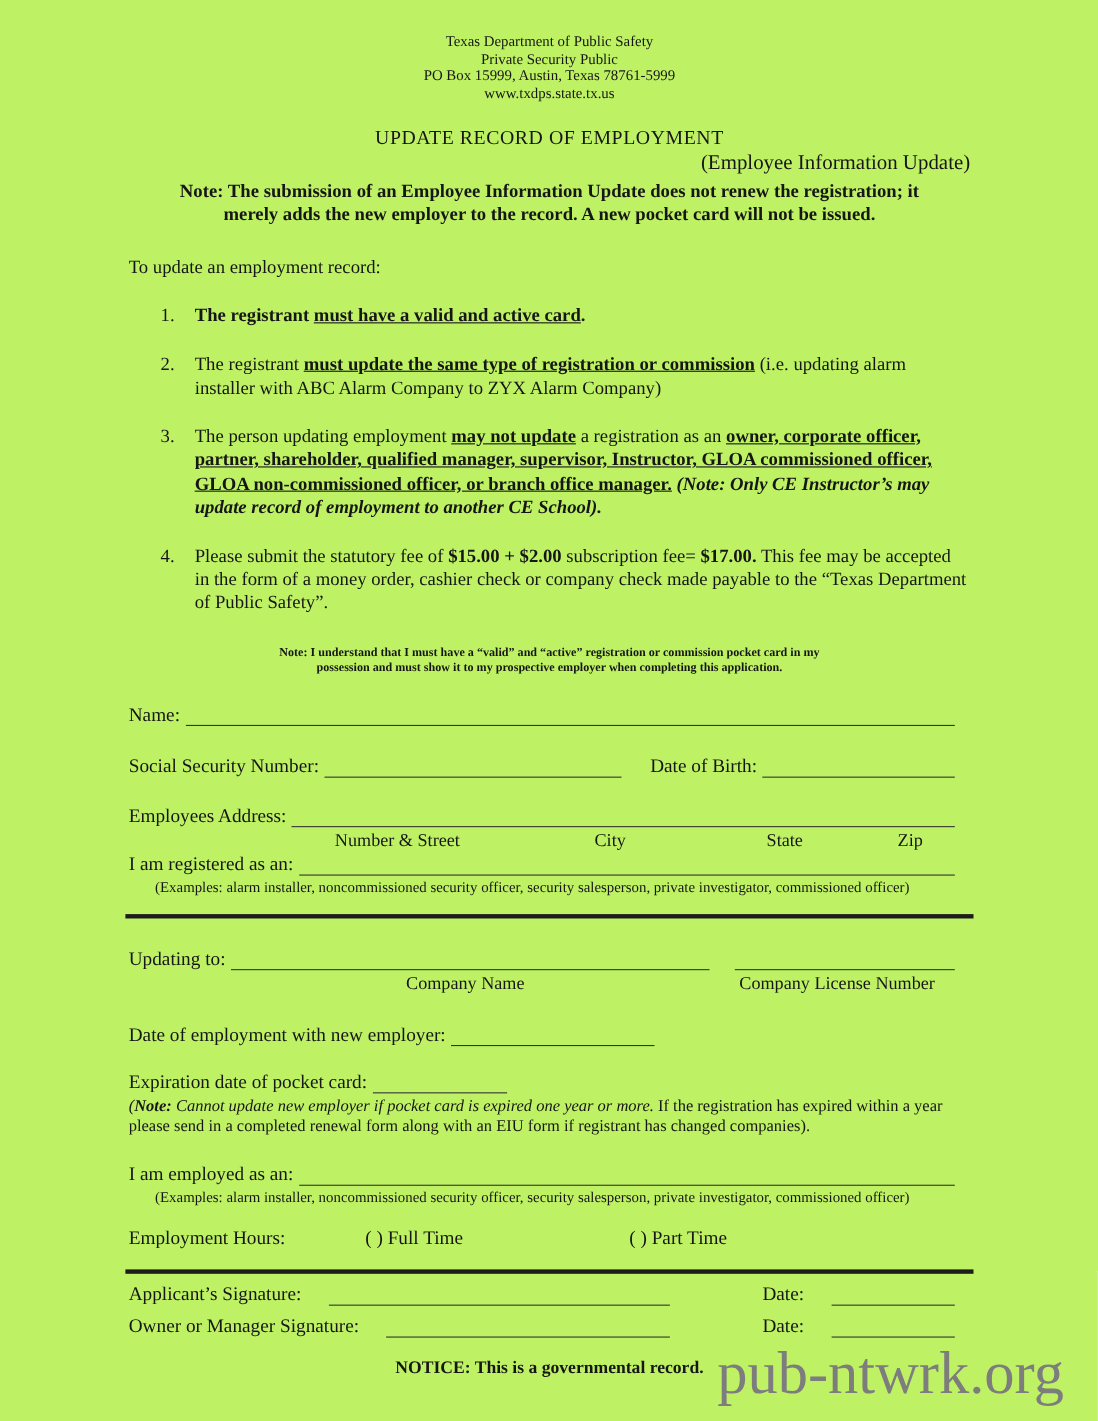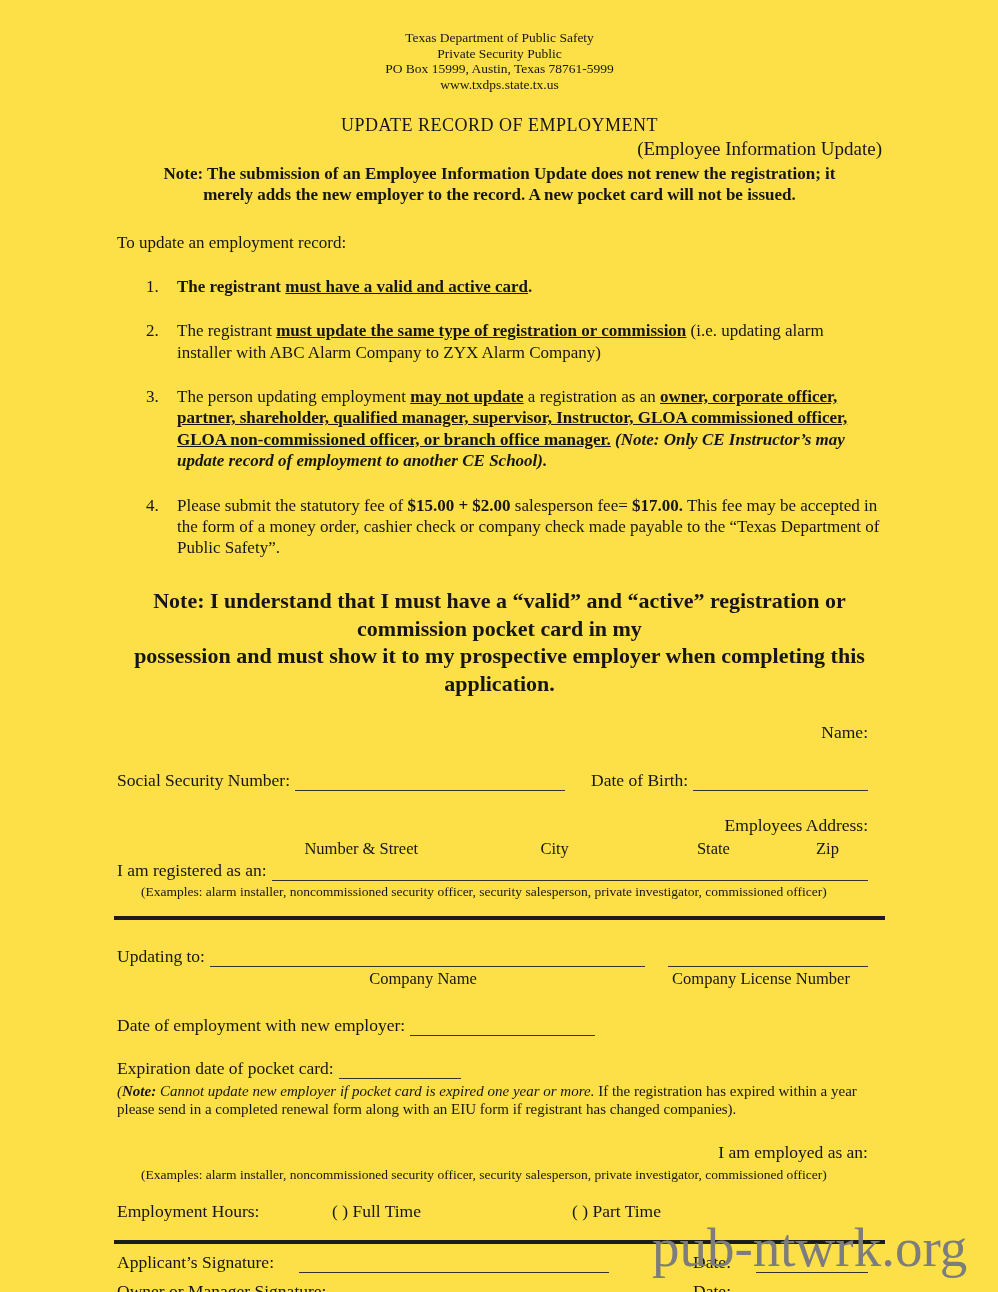--- a/index.html
+++ b/index.html
@@ -1,50 +1,50 @@
 <!DOCTYPE html>
 <html><head>
 <meta charset="utf-8">
 <style>
   html,body{margin:0;padding:0;background:#e8e8e8;}
   .page{
-    width:998px;height:1292px;background:#fde047;box-sizing:border-box;
+    width:998px;height:1292px;background:#bef264;box-sizing:border-box;
     padding:30px 116px 0 117px;position:relative;overflow:hidden;
     font-family:"Liberation Serif",serif;color:#161616;margin:0 auto;
   }
   .b{font-weight:bold;}
   .u{text-decoration:underline;}
   .i{font-style:italic;}
   .agency{text-align:center;font-size:13.5px;line-height:1.16;}
   .form-title{text-align:center;font-size:18px;font-weight:normal;margin-top:22px;letter-spacing:.5px;}
   .form-subtitle{text-align:right;font-size:19px;margin-top:2px;}
   .top-note{text-align:center;font-weight:bold;font-size:17px;line-height:1.24;margin-top:3px;}
   .intro{font-size:17px;margin-top:28px;}
   .rule-item{display:flex;margin-top:23px;font-size:17px;line-height:1.26;}
   .rule-num{flex:none;width:31px;margin-left:29px;}
   .rule-text{flex:1;padding-right:2px;}
-  .mid-note{text-align:center;font-weight:bold;font-size:22px;line-height:1.26;margin-top:28px;}
+  .mid-note{text-align:center;font-weight:bold;font-size:11px;line-height:1.26;margin-top:28px;}
   .frow{display:flex;align-items:flex-end;font-size:17.5px;padding-right:14px;}
   .fl{white-space:nowrap;}
   .line{border-bottom:1.5px solid #333;height:1.05em;flex:1;margin-left:5px;}
   .line.fx{flex:none;}
   .examples{font-size:13.5px;margin:3px 0 0 24px;}
   .sublabels{display:flex;font-size:16.5px;margin-top:2px;}
   .hr-thick{height:4px;background:#1c1c1c;margin:16px -3px 0 -3px;}
   .exp-note{font-size:15px;line-height:1.22;margin-top:3px;padding-right:6px;}
   .notice{text-align:center;font-weight:bold;margin-top:18px;line-height:1.28;}
   .notice .n1{font-size:16px;}
   .watermark{
     position:absolute;left:652px;top:1216px;
     font-family:Liberation Serif, serif;font-size:55px;color:#7d7d7d;
     white-space:nowrap;pointer-events:none;
   }
   .spacer26{flex:none;width:26px;}
   .spacer18{flex:none;width:18px;}
-  .mt24{margin-top:24px;flex-direction:column;} .mt26{margin-top:26px;} .mt22{margin-top:22px;}
+  .mt24{margin-top:24px;} .mt26{margin-top:26px;} .mt22{margin-top:22px;}
   .mt20{margin-top:8px;gap:20px;} .mt18{margin-top:18px;}
   .optspan{display:inline-block;}
 </style>
 </head>
 <body>
 
 <div class="page">
 
   <div class="agency">
     <div>Texas Department of Public Safety</div>
@@ -70,21 +70,21 @@
     <div class="rule-item">
       <div class="rule-num">2.</div>
       <div class="rule-text"><span>The registrant </span><span class="b u">must update the same type of registration or commission</span><span> (i.e. updating alarm installer with ABC Alarm Company to ZYX Alarm Company)</span></div>
     </div>
     <div class="rule-item">
       <div class="rule-num">3.</div>
       <div class="rule-text"><span>The person updating employment </span><span class="b u">may not update</span><span> a registration as an </span><span class="b u">owner, corporate officer, partner, shareholder, qualified manager, supervisor, Instructor, GLOA commissioned officer, GLOA non-commissioned officer, or branch office manager.</span><span class="b i">  (Note: Only CE Instructor’s may update record of employment to another CE School).</span></div>
     </div>
     <div class="rule-item">
       <div class="rule-num">4.</div>
-      <div class="rule-text"><span>Please submit the statutory fee of </span><span class="b">$15.00 + $2.00</span><span> salesperson fee= </span><span class="b">$17.00.</span><span>  This fee may be accepted in the form of a money order, cashier check or company check made payable to the “Texas Department of Public Safety”.</span></div>
+      <div class="rule-text"><span>Please submit the statutory fee of </span><span class="b">$15.00 + $2.00</span><span> subscription fee= </span><span class="b">$17.00.</span><span>  This fee may be accepted in the form of a money order, cashier check or company check made payable to the “Texas Department of Public Safety”.</span></div>
     </div>
   </div>
 
   <div class="mid-note">
     <div>Note: I understand that I must have a “valid” and “active” registration or commission pocket card in my</div>
     <div>possession and must show it to my prospective employer when completing this application.</div>
   </div>
 
   <div class="frow mt24">
     <span class="fl">Name:</span>

